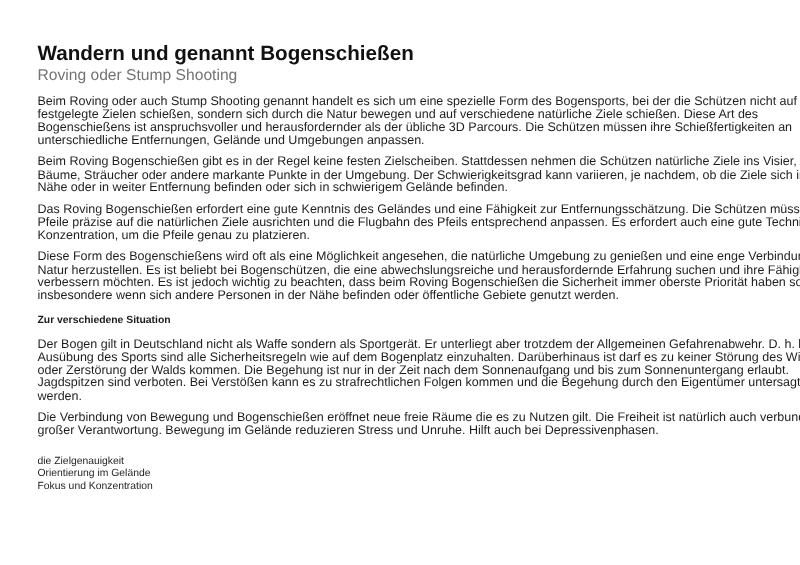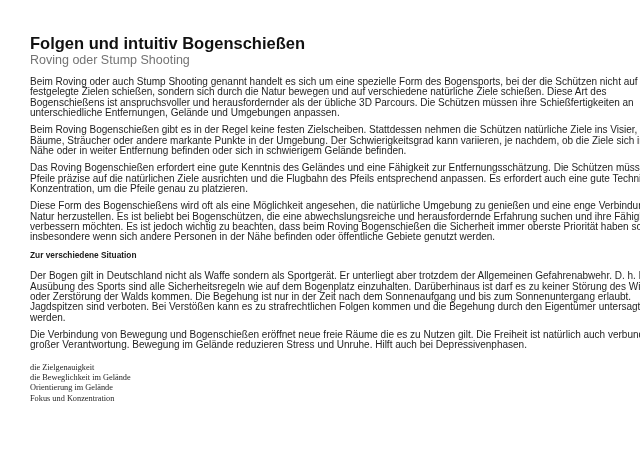--- a/index.html
+++ b/index.html
@@ -48,35 +48,34 @@
     font-size: 8.3px;
     font-weight: bold;
     line-height: 10.35px;
     white-space: pre;
     color: #1a1a1a;
   }
   .benefit-list {
     margin: 0;
     padding: 0;
     list-style: none;
-    font-family: Liberation Serif, serif;
   }
   .benefit-line {
     font-size: 8.3px;
     line-height: 10.35px;
     white-space: pre;
     color: #1e1e1e;
   }
 </style>
 </head>
 <body>
 
 <div class="page">
 
-  <h1 class="doc-title">Folgen und intuitiv Bogenschießen</h1>
+  <h1 class="doc-title">Wandern und genannt Bogenschießen</h1>
 
   <div class="doc-subtitle">Roving oder Stump Shooting</div>
 
   <p class="para">Beim Roving oder auch Stump Shooting genannt handelt es sich um eine spezielle Form des Bogensports, bei der die Schützen nicht auf
 festgelegte Zielen schießen, sondern sich durch die Natur bewegen und auf verschiedene natürliche Ziele schießen. Diese Art des
 Bogenschießens ist anspruchsvoller und herausfordernder als der übliche 3D Parcours. Die Schützen müssen ihre Schießfertigkeiten an
 unterschiedliche Entfernungen, Gelände und Umgebungen anpassen.</p>
 
   <p class="para">Beim Roving Bogenschießen gibt es in der Regel keine festen Zielscheiben. Stattdessen nehmen die Schützen natürliche Ziele ins Visier, wie
 Bäume, Sträucher oder andere markante Punkte in der Umgebung. Der Schwierigkeitsgrad kann variieren, je nachdem, ob die Ziele sich in der
@@ -98,18 +97,17 @@
 oder Zerstörung der Walds kommen. Die Begehung ist nur in der Zeit nach dem Sonnenaufgang und bis zum Sonnenuntergang erlaubt.
 Jagdspitzen sind verboten. Bei Verstößen kann es zu strafrechtlichen Folgen kommen und die Begehung durch den Eigentümer untersagt
 werden.</p>
 
 
   <p class="para" style="margin-bottom:12px;">Die Verbindung von Bewegung und Bogenschießen eröffnet neue freie Räume die es zu Nutzen gilt. Die Freiheit ist natürlich auch verbunden mit
 großer Verantwortung. Bewegung im Gelände reduzieren Stress und Unruhe. Hilft auch bei Depressivenphasen.</p>
 
   <ul class="benefit-list">
     <li class="benefit-line">die Zielgenauigkeit</li>
-    <li class="benefit-line">die Beweglichkeit im Gelände</li>
     <li class="benefit-line">Orientierung im Gelände</li>
     <li class="benefit-line">Fokus und Konzentration</li>
   </ul>
 
 </div>
 
 </body></html>

